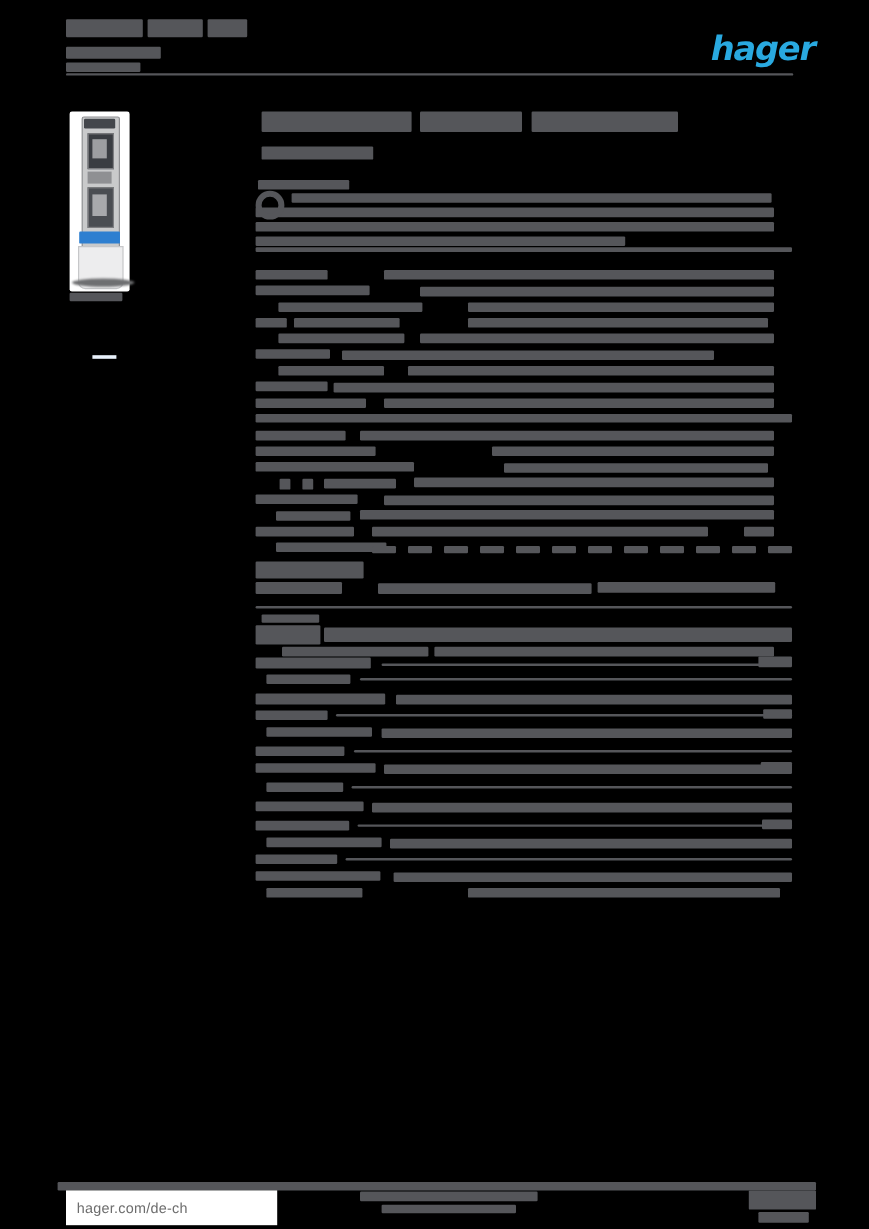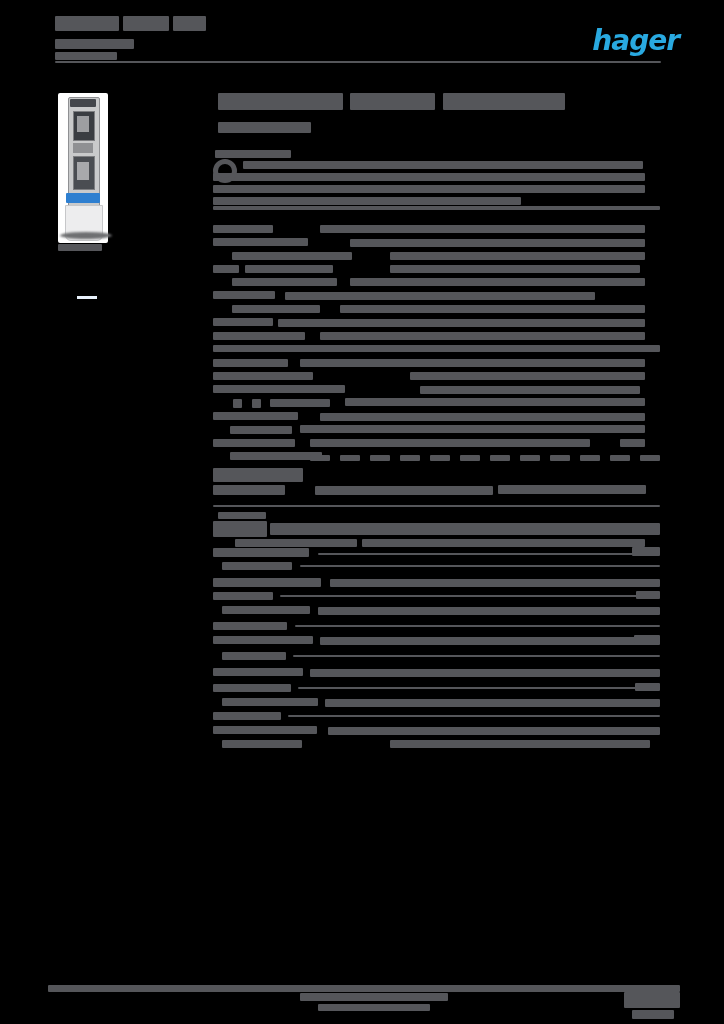--- a/index.html
+++ b/index.html
@@ -183,14 +183,17 @@
     <div class="pp-mid"></div>
     <div class="pp-window2"></div>
     <div class="pp-win2-inner"></div>
     <div class="pp-label">
       <div class="pp-label-text"></div>
     </div>
     <div class="pp-base"></div>
     <div class="pp-shadow"></div>
   </div>
 
+  <div class="footer-urlbox">
+    <span>hager.com/de-ch</span>
+  </div>
 
 </div>
 
 </body></html>

